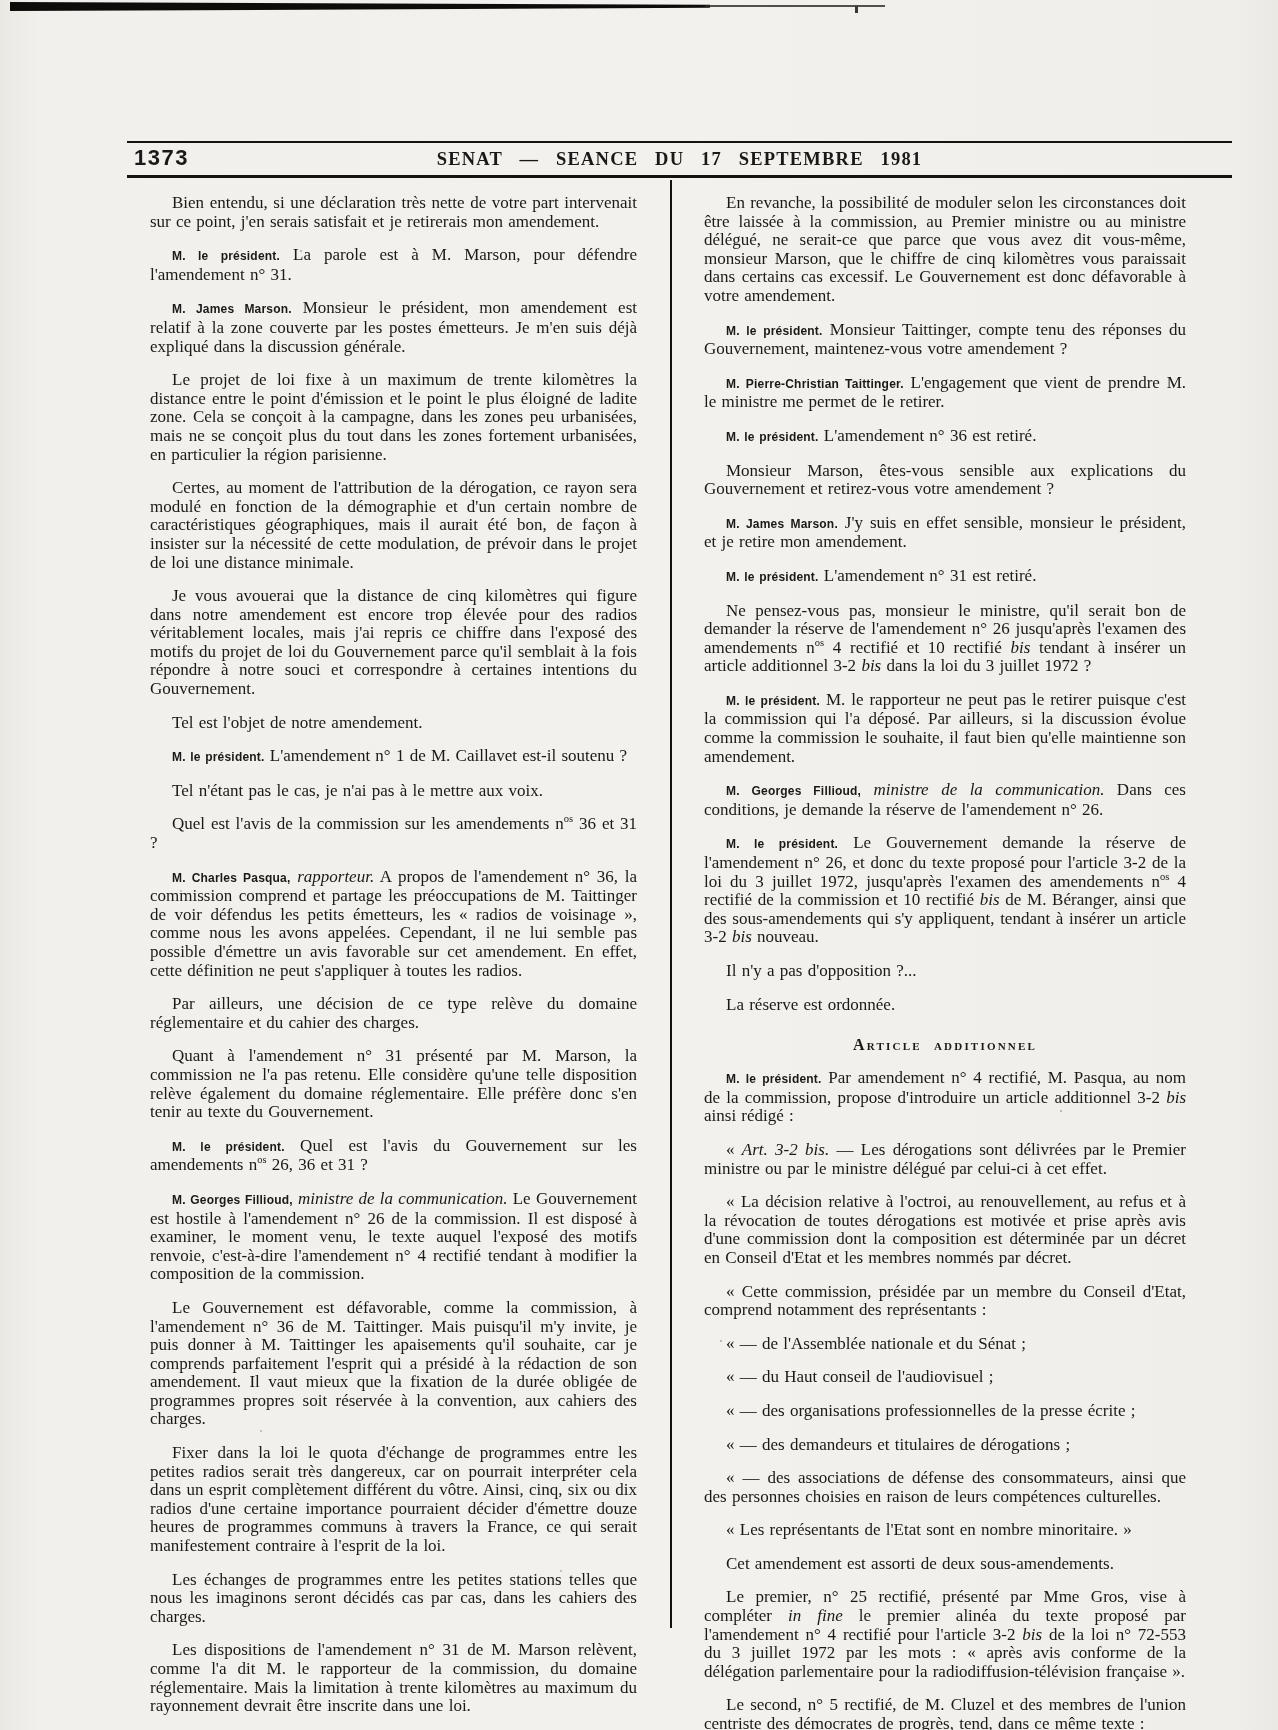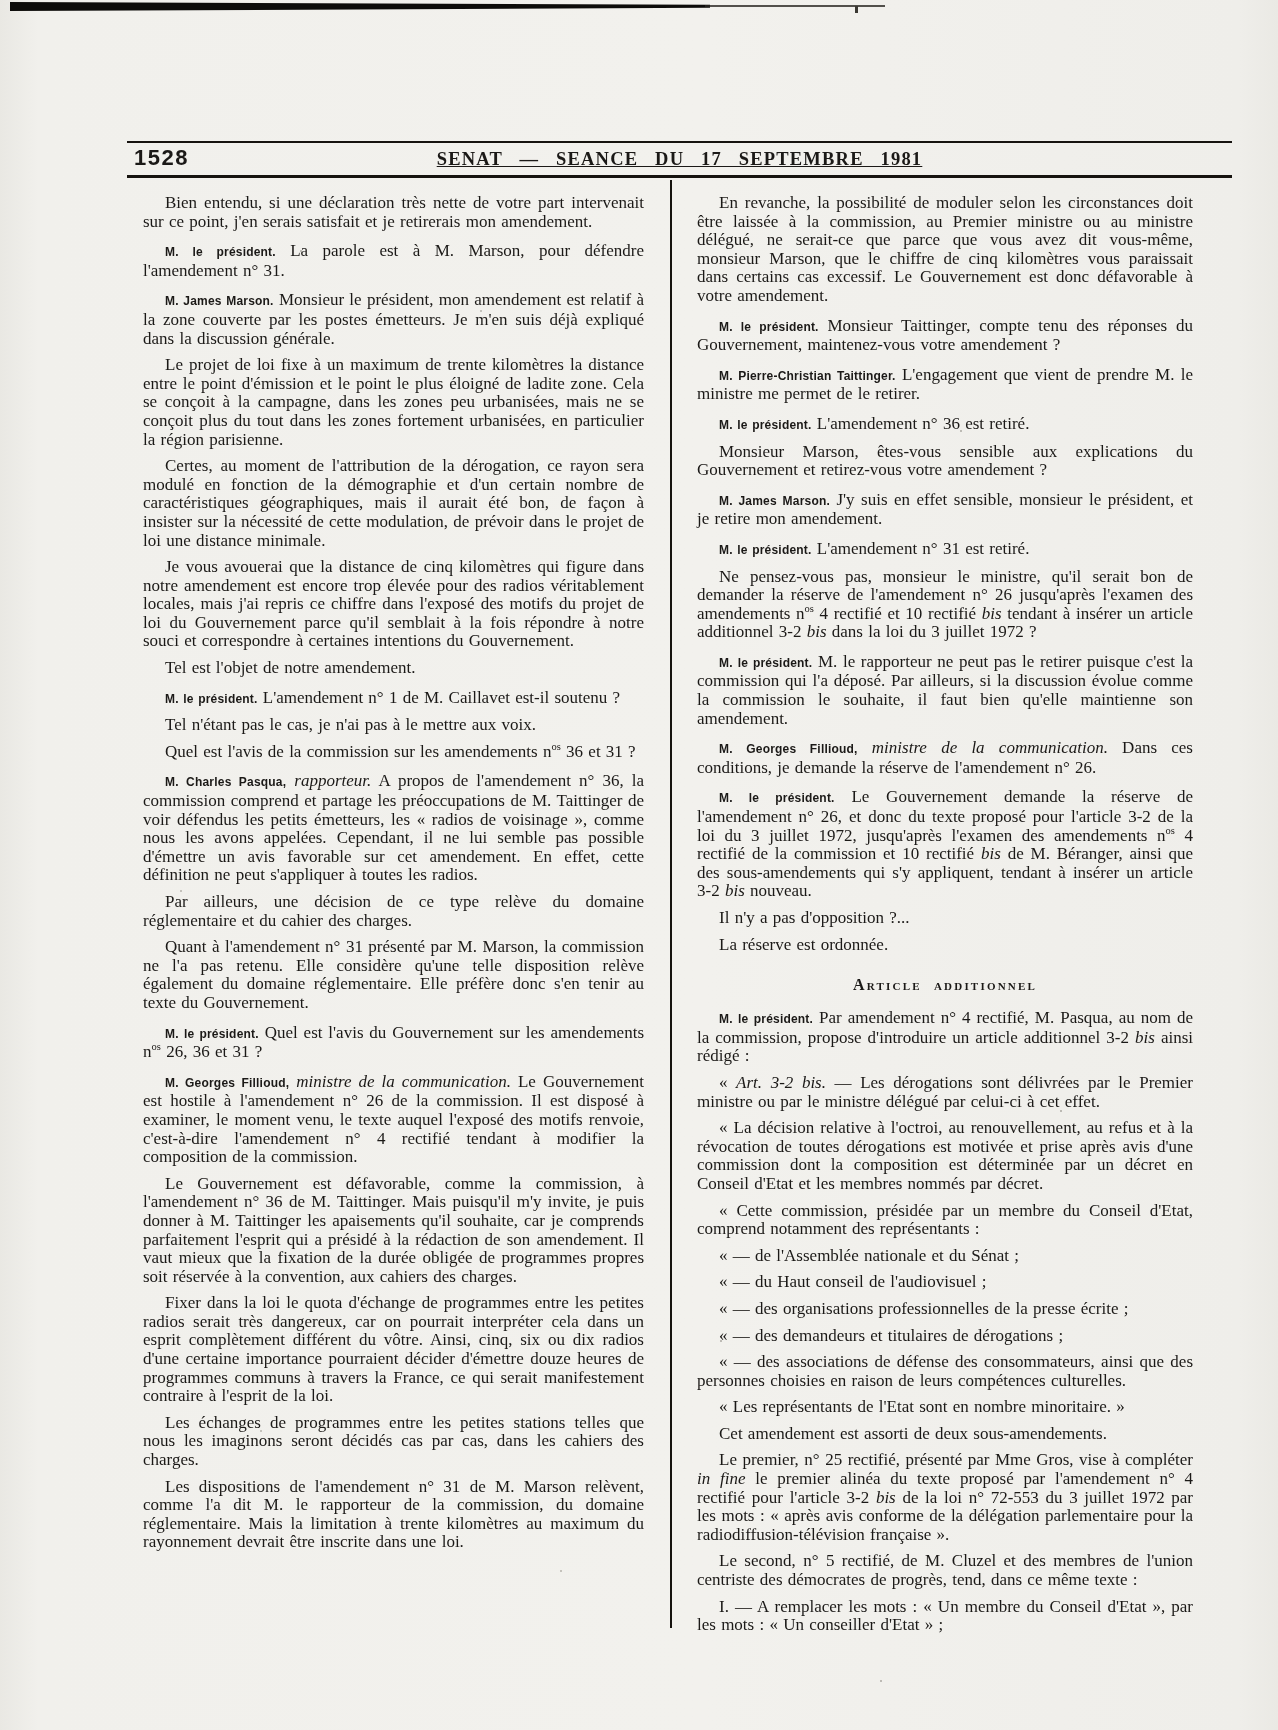--- a/index.html
+++ b/index.html
@@ -19,50 +19,50 @@
   .smudge-1{position:absolute; left:10px; top:2px; width:700px; height:9px; background:#0d0c0a;
     clip-path:polygon(0 0,100% 30%,100% 65%,0 100%);}
   .smudge-2{position:absolute; left:705px; top:5px; width:180px; height:2px; background:#2a2823; opacity:.8;}
   .smudge-3{position:absolute; left:855px; top:6px; width:3px; height:7px; background:#3a3832;}
 
   .header{position:absolute; left:127px; top:141px; width:1105px;}
   .rule-top{height:2px; background:#16130f;}
   .rule-bottom{height:3px; background:#16130f;}
   .header-row{position:relative; height:32px; display:flex; align-items:center; justify-content:center;}
   .page-num{position:absolute; left:7px; top:4px; font:700 22px/22px "Liberation Sans", sans-serif; letter-spacing:1.5px;}
-  .header-title{font:700 18.5px/20px "Liberation Serif", serif; letter-spacing:1.2px; word-spacing:11px; white-space:nowrap;text-decoration:underline;}
+  .header-title{font:700 18.5px/20px "Liberation Serif", serif; letter-spacing:1.2px; word-spacing:11px; white-space:nowrap;}
 
   .col-divider{position:absolute; left:670px; top:180px; width:2px; height:1448px; background:#16130f;}
 
   .col{position:absolute; top:194px; font-size:17px; line-height:18.6px; word-spacing:1px;}
   .col-left{left:135px; width:517px;}
   .col-right{left:689px; width:512px;}
 
-  .col p{margin:8px; padding:0; text-indent:22px; text-align:justify;}
+  .col p{margin:15px; padding:0; text-indent:22px; text-align:justify;}
   .col p.plain{margin-top:3px;}
   .col p.speech{margin-top:11px;}
   .col p:first-child{margin-top:0;}
   .col h2.heading{margin:22px 0 15px; text-indent:0; text-align:center;
     font:700 16px/18px "Liberation Serif", serif; font-variant:small-caps; letter-spacing:2.2px; word-spacing:6px;}
   .spk{font-family:"Liberation Sans", sans-serif; font-weight:700; font-size:12px; letter-spacing:.2px;}
   .col i{font-style:italic;}
   .col sup{font-size:62%; line-height:0; vertical-align:super; letter-spacing:0;}
 </style>
 </head>
 <body>
 
 <div class="page">
   <div class="smudge-1"></div>
   <div class="smudge-2"></div>
   <div class="smudge-3"></div>
 
   <header class="header">
     <div class="rule-top"></div>
     <div class="header-row">
-      <span class="page-num">1528</span>
+      <span class="page-num">1373</span>
       <span class="header-title">SENAT — SEANCE DU 17 SEPTEMBRE 1981</span>
     </div>
     <div class="rule-bottom"></div>
   </header>
 
   <div class="col-divider"></div>
 
   <section class="col col-left" id="col-left">
       <p class="plain"><span>Bien entendu, si une déclaration très nette de votre part intervenait sur ce point, j'en serais satisfait et je retirerais mon amendement.</span></p>
       <p class="speech"><b class="spk">M. le président.</b><span> La parole est à M. Marson, pour défendre l'amendement n° 31.</span></p>

